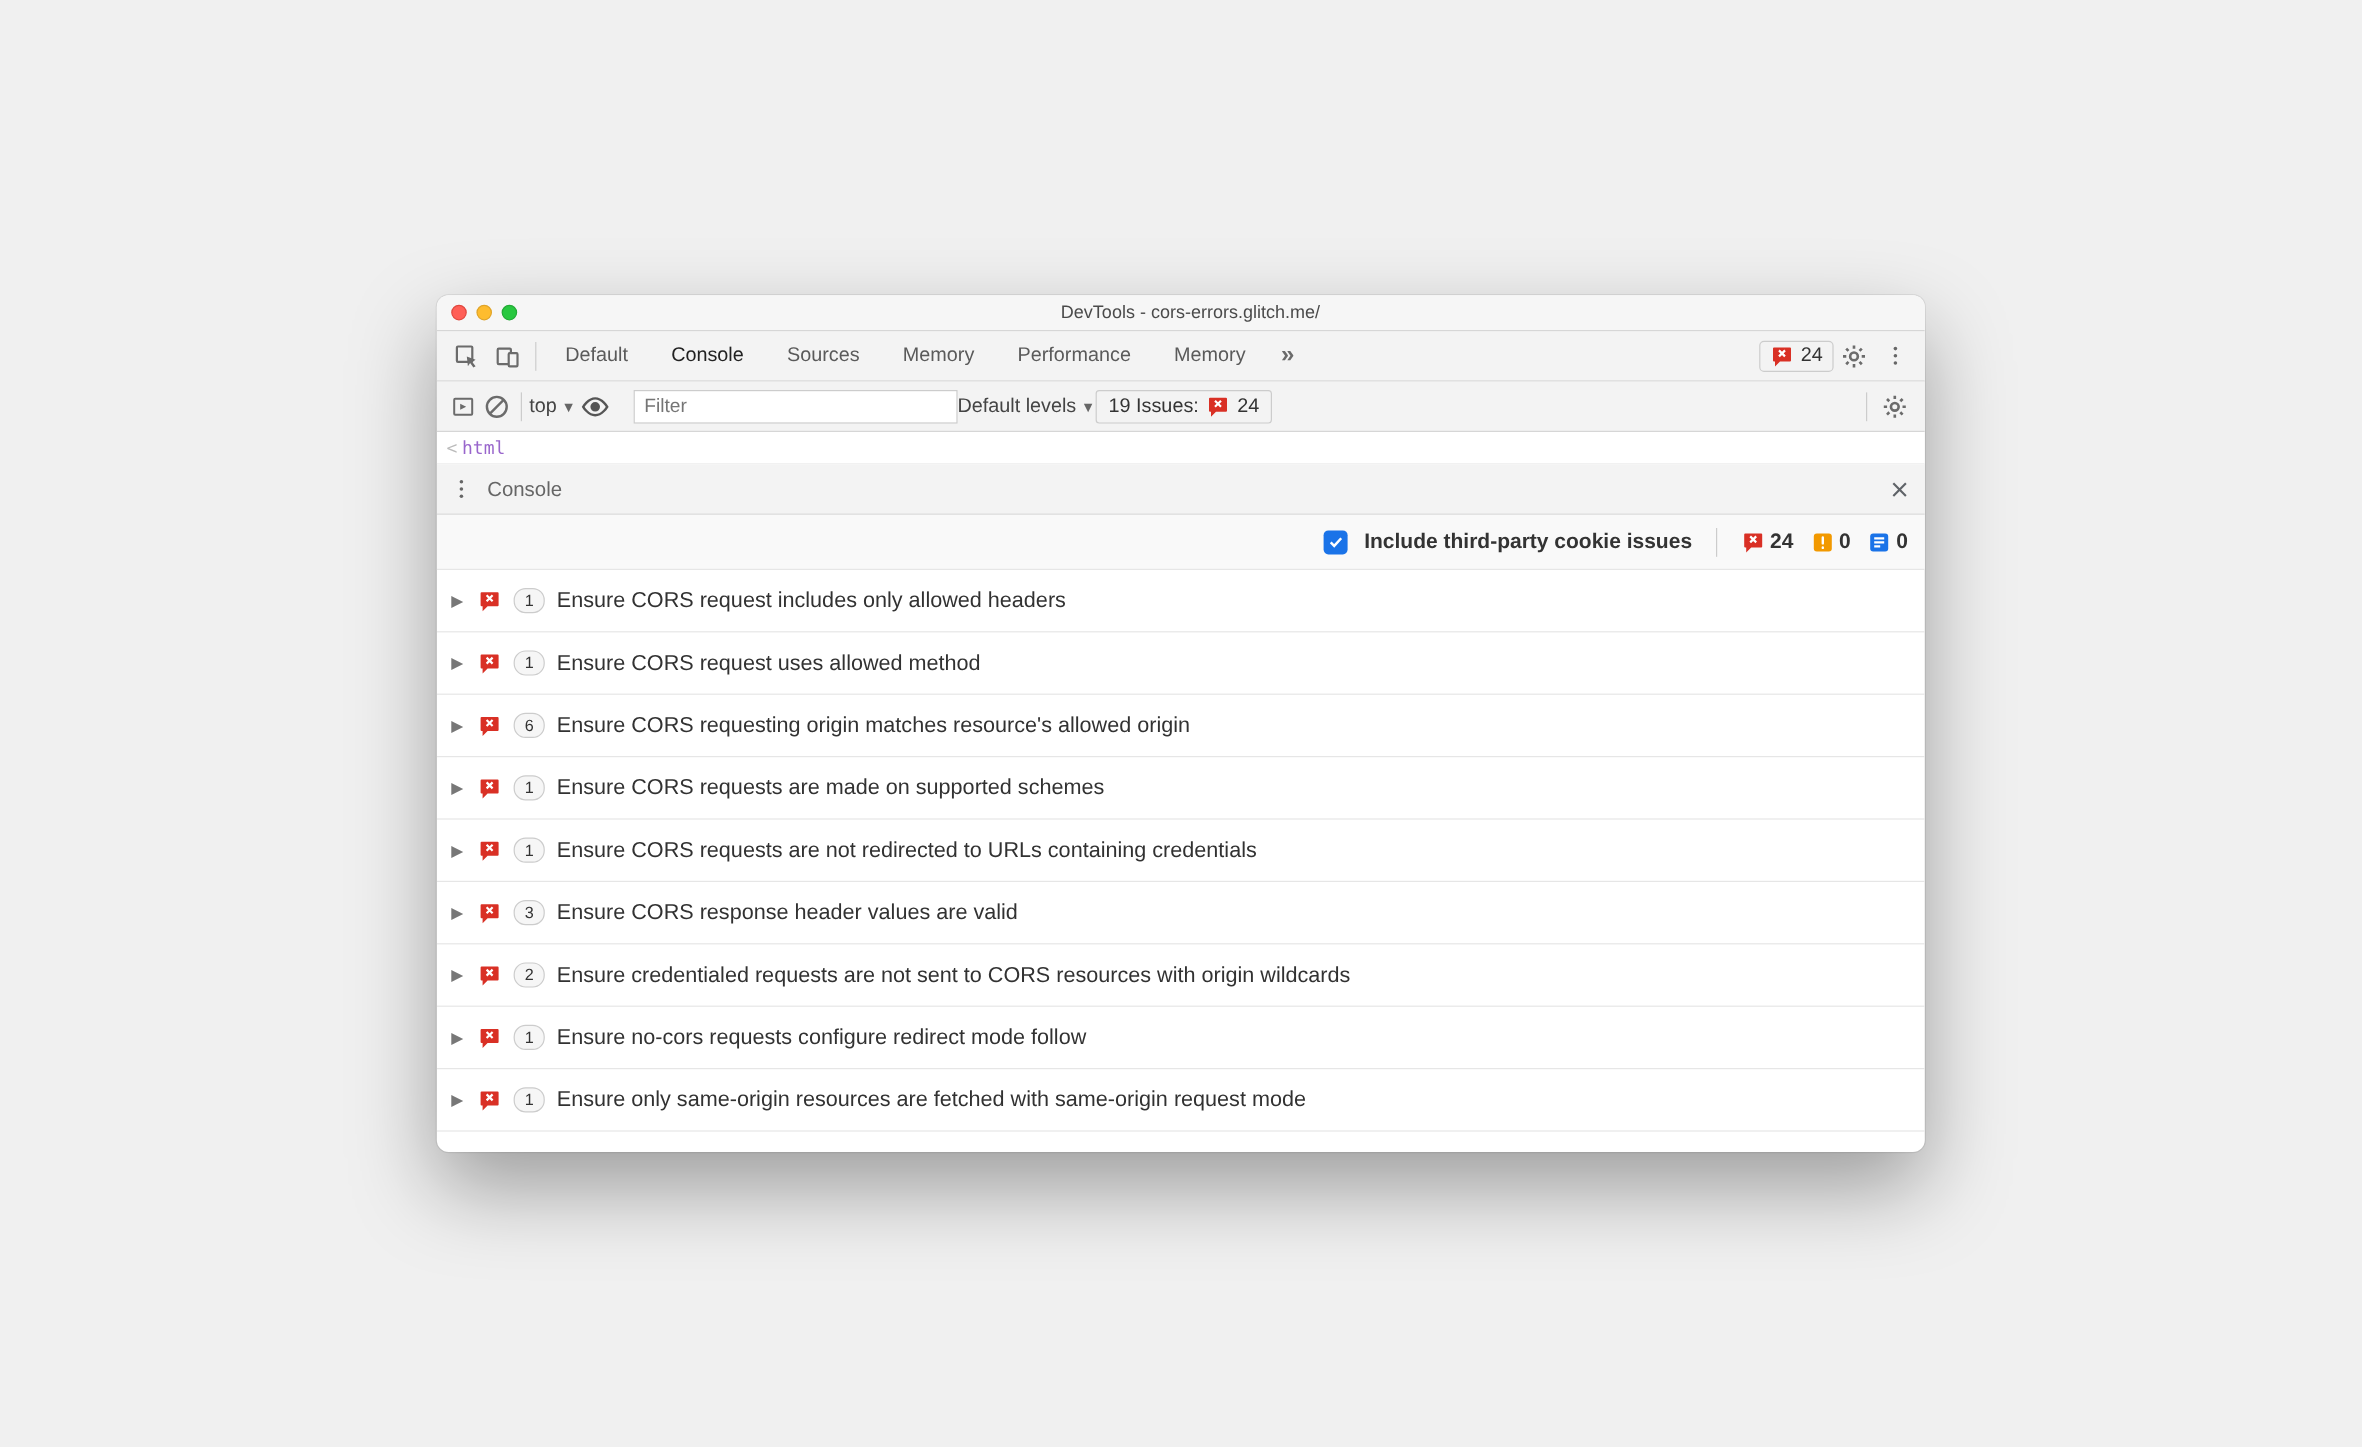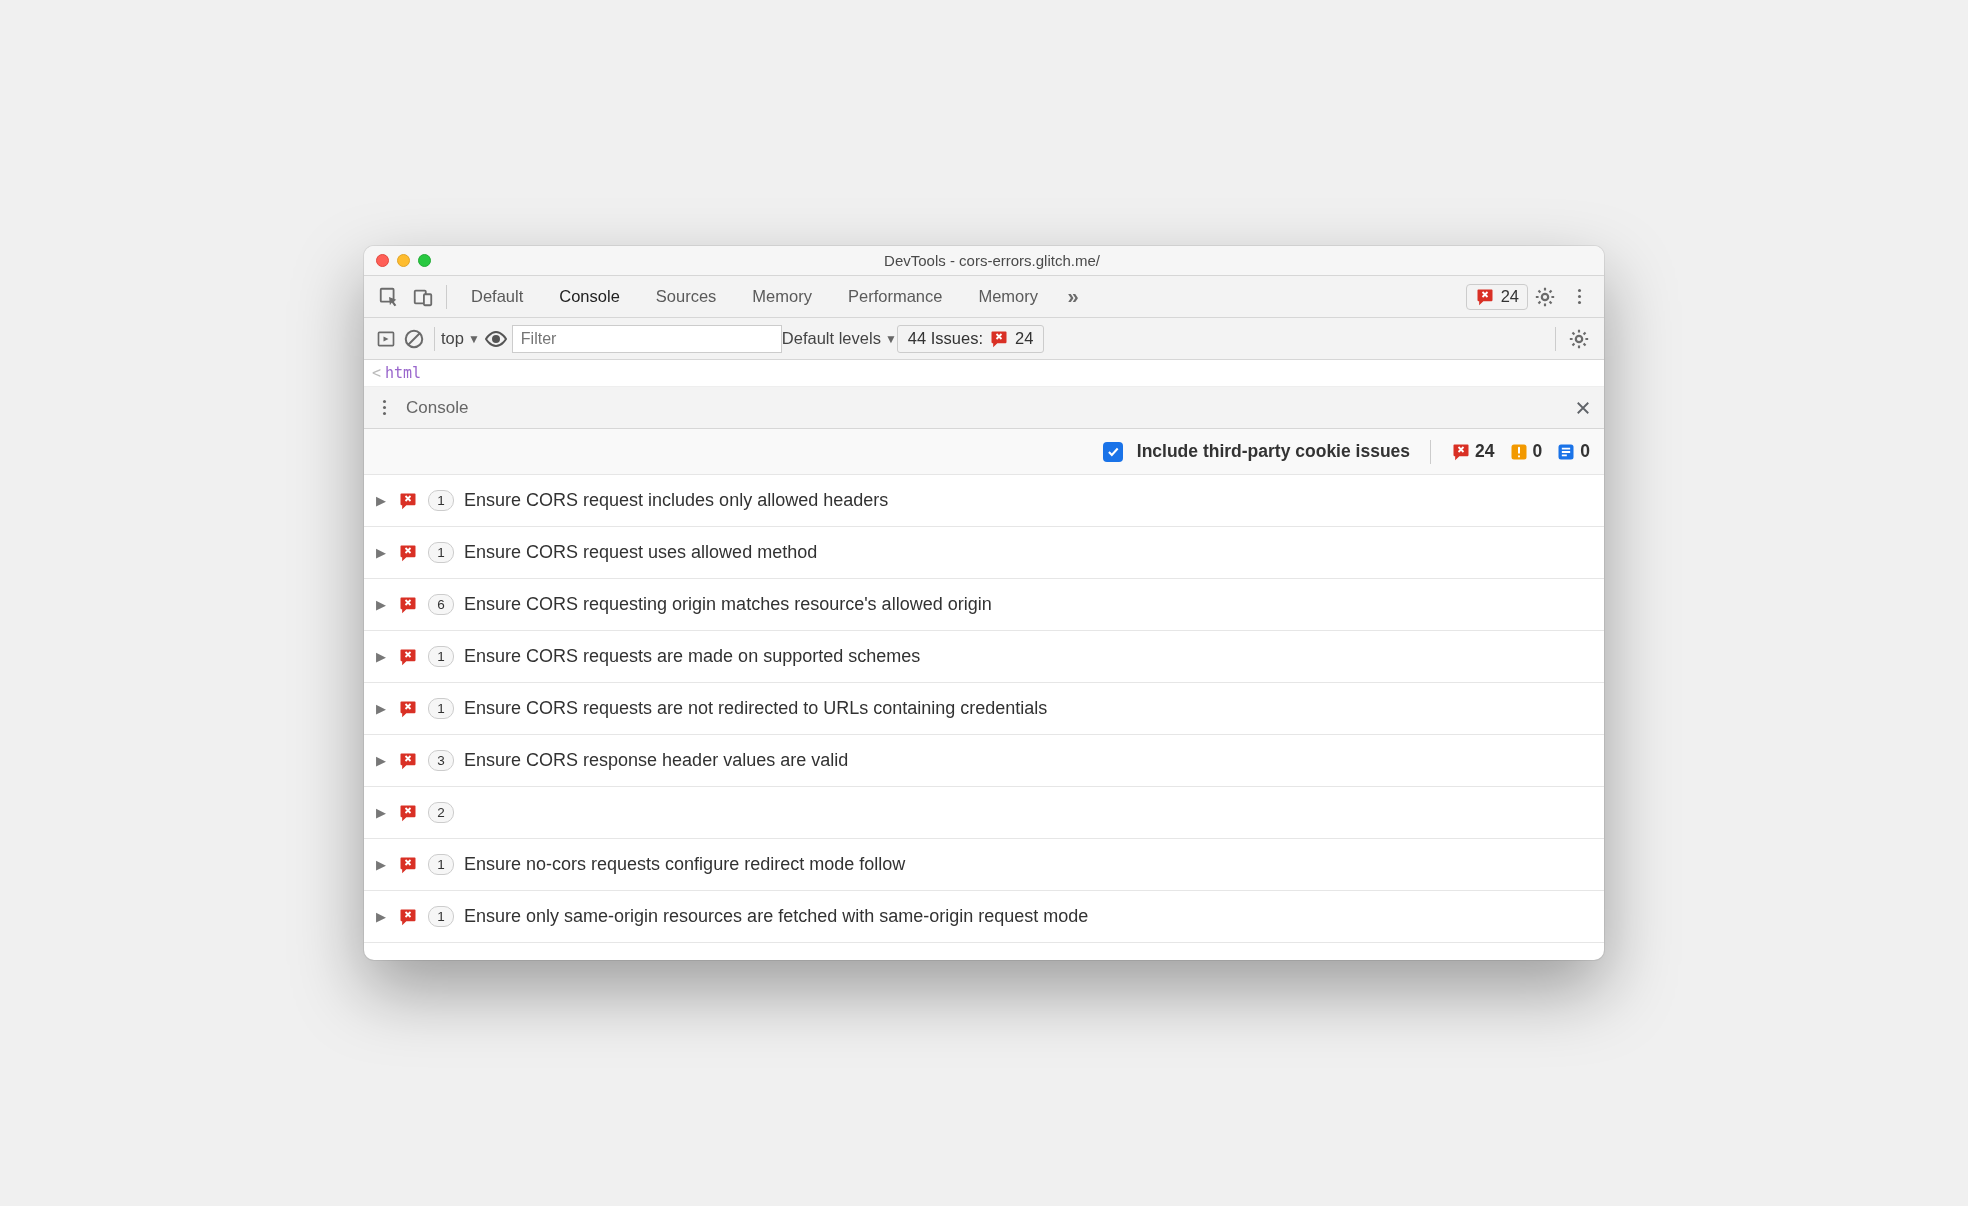--- a/index.html
+++ b/index.html
@@ -58,21 +58,21 @@
 
 .toolbar2 {
   height: 42px; display: flex; align-items: center; gap: 0;
   padding: 0 8px; border-bottom: 1px solid #d6d6d6; background: #f3f3f3;
   font-size: 16.5px; color: #444;
 }
 .dropdown { display: flex; align-items: center; gap: 4px; color: #444; }
 .tri { font-size: 12px; color: #666; }
 .filter-input {
   height: 28px; width: 270px; border: 1px solid #ccc; padding: 0 8px;
-  font-size: 16px; color: #14532d; background: #fff;
+  font-size: 16px; color: #14532d; background: #fff; margin-left: 16px;
 }
 .issues-btn {
   border: 1px solid #ccc; border-radius: 3px; padding: 3px 10px;
   display: flex; align-items: center; gap: 6px; font-size: 16.5px; color: #333;
 }
 
 .code-hint {
   font-family: Menlo, Consolas, monospace; font-size: 15px; color: #9966cc;
   padding: 4px 8px; border-bottom: 1px solid #eee; background: #fff;
 }
@@ -211,21 +211,21 @@
           <path d="M2 12s4-7 10-7 10 7 10 7-4 7-10 7S2 12 2 12z"></path>
           <circle cx="12" cy="12" r="3" fill="#555"></circle>
         </svg>
     </span>
     <input class="filter-input" placeholder="Filter" style="">
     <div class="dropdown">
       <span>Default levels</span>
       <span class="tri">▼</span>
     </div>
     <div class="issues-btn">
-      <span>44 Issues:</span>
+      <span>19 Issues:</span>
       <svg class="err-bubble" viewBox="0 0 24 24">
         <path class="bg" d="M4 3h16a1 1 0 0 1 1 1v12a1 1 0 0 1-1 1H10l-5 5v-5H4a1 1 0 0 1-1-1V4a1 1 0 0 1 1-1z"></path>
         <path class="x" d="M9 6l6 6M15 6l-6 6"></path>
       </svg>
       <span>24</span>
     </div>
     <span class="spacer"></span>
     <span class="vdiv"></span>
     <span class="ib icon-btn">
       <svg class="gear" viewBox="0 0 24 24">
@@ -344,20 +344,21 @@
         <span class="badge-count">3</span>
         <span>Ensure CORS response header values are valid</span>
       </div>
       <div class="issue-row">
         <span class="disc">▶</span>
         <svg class="err-bubble" viewBox="0 0 24 24">
           <path class="bg" d="M4 3h16a1 1 0 0 1 1 1v12a1 1 0 0 1-1 1H10l-5 5v-5H4a1 1 0 0 1-1-1V4a1 1 0 0 1 1-1z"></path>
           <path class="x" d="M9 6l6 6M15 6l-6 6"></path>
         </svg>
         <span class="badge-count">2</span>
+        <span>Ensure credentialed requests are not sent to CORS resources with origin wildcards</span>
       </div>
       <div class="issue-row">
         <span class="disc">▶</span>
         <svg class="err-bubble" viewBox="0 0 24 24">
           <path class="bg" d="M4 3h16a1 1 0 0 1 1 1v12a1 1 0 0 1-1 1H10l-5 5v-5H4a1 1 0 0 1-1-1V4a1 1 0 0 1 1-1z"></path>
           <path class="x" d="M9 6l6 6M15 6l-6 6"></path>
         </svg>
         <span class="badge-count">1</span>
         <span>Ensure no-cors requests configure redirect mode follow</span>
       </div>

